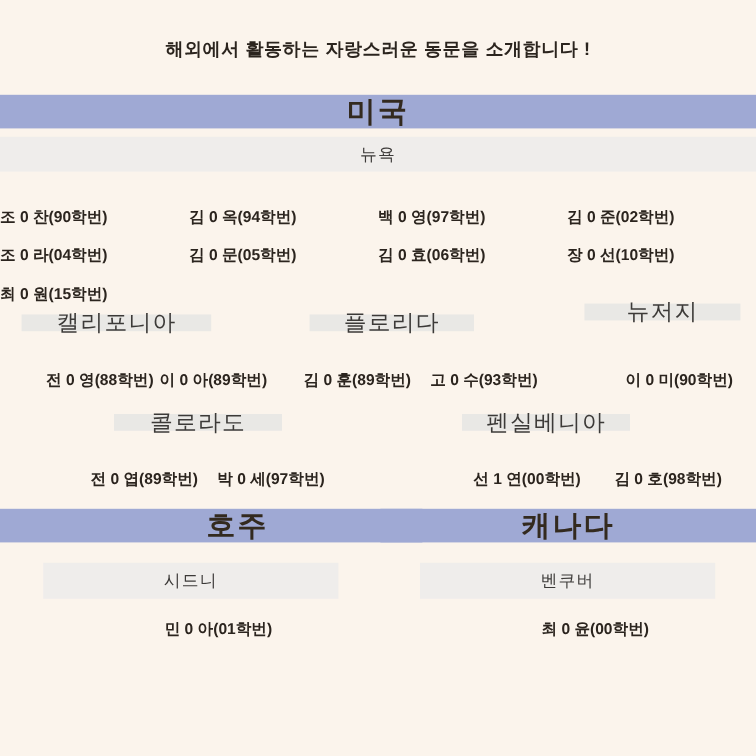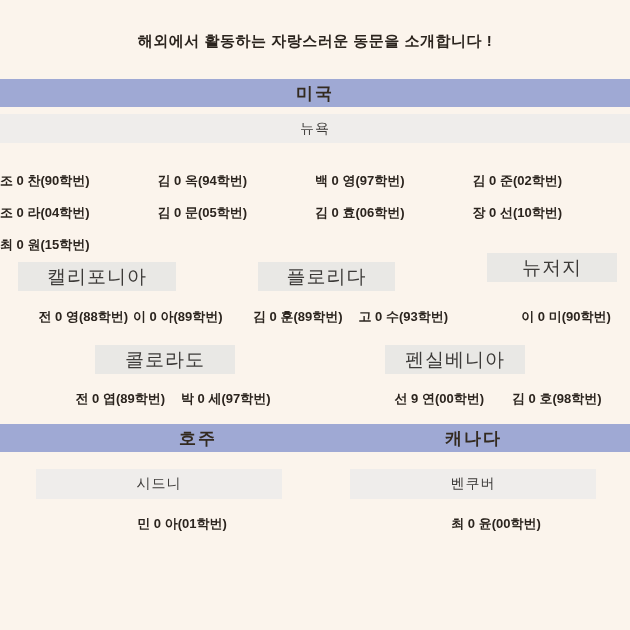--- a/index.html
+++ b/index.html
@@ -12,35 +12,35 @@
     overflow:hidden;
   }
   .title{
     position:absolute;top:32px;left:0;width:630px;
     text-align:center;font-size:15px;font-weight:bold;
     letter-spacing:0.5px;color:#2B241E;
   }
   .band{
     position:absolute;height:28px;background:#9FA9D4;
     display:flex;align-items:center;justify-content:center;
-    font-size:17px;font-weight:bold;color:#332A1F;letter-spacing:2px;
+    font-size:24px;font-weight:bold;color:#332A1F;letter-spacing:2px;
   }
   .band-usa{top:79px;left:0;width:630px;}
   .band-aus{top:424px;left:0;width:308px;padding-left:44px;}
   .band-can{top:424px;left:317px;width:313px;}
   .graybar{
     position:absolute;background:#EFEDEB;
     display:flex;align-items:center;justify-content:center;
     font-size:14px;font-weight:normal;color:#3C3A38;letter-spacing:1px;
   }
   .bar-ny{top:114px;left:0;width:630px;height:29px;}
   .bar-syd{top:469px;left:36px;width:246px;height:30px;}
   .bar-van{top:469px;left:350px;width:246px;height:30px;}
   .gbox{
-    position:absolute;height:29px;background:#E9E8E5;
+    position:absolute;height:14px;background:#E9E8E5;
     display:flex;align-items:center;justify-content:center;
     font-size:19px;color:#3C3A38;letter-spacing:1px;
   }
   .box-cal{top:262px;left:18px;width:158px;}
   .box-fla{top:262px;left:258px;width:137px;}
   .box-nj {top:253px;left:487px;width:130px;}
   .box-col{top:345px;left:95px;width:140px;}
   .box-pen{top:345px;left:385px;width:140px;}
   .name{
     font-size:13px;font-weight:bold;color:#2B241E;white-space:nowrap;
@@ -127,21 +127,21 @@
   </div>
   <div class="gbox box-pen">
     <span>펜실베니아</span>
   </div>
 
   <div class="ncell pairgap-m nc-col">
     <span class="name">전 0 엽(89학번)</span>
     <span class="name">박 0 세(97학번)</span>
   </div>
   <div class="ncell pairgap-l nc-pen">
-    <span class="name">선 9 연(00학번)</span>
+    <span class="name">선 1 연(00학번)</span>
     <span class="name">김 0 호(98학번)</span>
   </div>
 
   <div class="band band-aus">
     <span>호주</span>
   </div>
   <div class="band band-can">
     <span>캐나다</span>
   </div>
 

